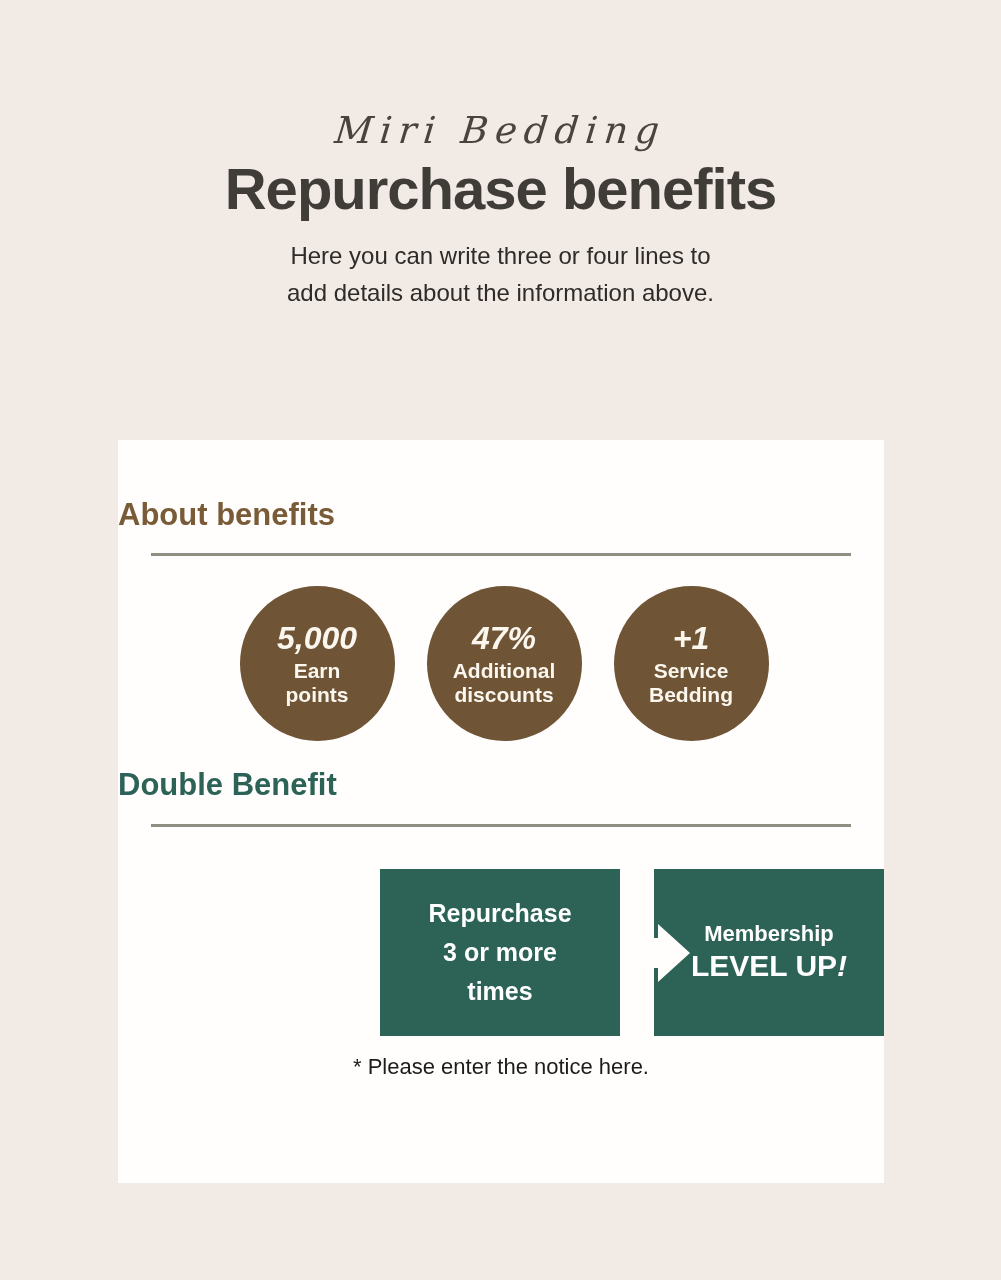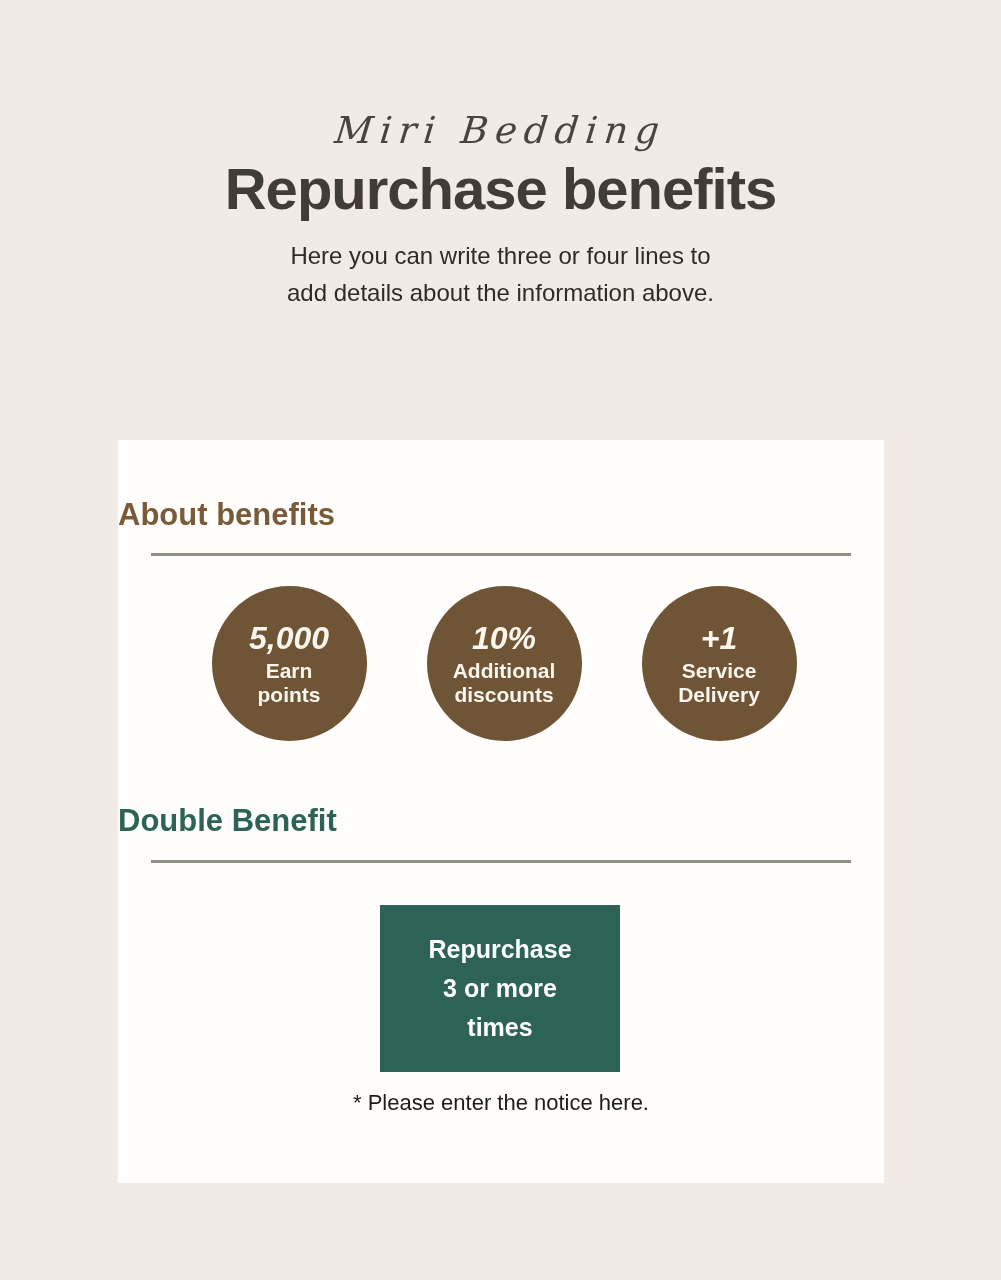--- a/index.html
+++ b/index.html
@@ -84,21 +84,21 @@
   }
   .divider.brown-rule { margin-top: 23px; }
   .divider.green-rule { margin-top: 24px; }
 
   
   .circles {
     display: flex;
     justify-content: center;
     align-items: center;
     margin-top: 30px;
-    gap: 60px;
+    gap: 32px;
     padding-left: 6px;
   }
   .benefit-circle {
     width: 155px;
     height: 155px;
     border-radius: 50%;
     background: #6F5436;
     color: #FBF7EF;
     display: flex;
     flex-direction: column;
@@ -208,56 +208,62 @@
 
     <div class="benefit-circle">
       <div class="circle-value">5,000</div>
       <div class="circle-label">
         <div>Earn</div>
         <div>points</div>
       </div>
     </div>
 
     <div class="benefit-circle">
-      <div class="circle-value">10%</div>
+      <div class="circle-value">47%</div>
       <div class="circle-label">
         <div>Additional</div>
         <div>discounts</div>
       </div>
     </div>
 
     <div class="benefit-circle">
       <div class="circle-value">+1</div>
       <div class="circle-label">
         <div>Service</div>
-        <div>Delivery</div>
-      </div>
-    </div>
-
-  </div>
-
-  <div style="margin-top:64px;">
+        <div>Bedding</div>
+      </div>
+    </div>
+
+  </div>
+
+  <div style="margin-top:28px;">
     <div class="section-title green">Double Benefit</div>
     <div class="divider green-rule"></div>
   </div>
 
   <div class="flow">
     <div class="flow-inner">
 
       <div class="flow-box left">
         <div class="flow-left-text">
           <div>Repurchase</div>
           <div>3 or more</div>
           <div>times</div>
         </div>
       </div>
 
       <svg class="flow-arrow" viewBox="0 0 86 86">
         <polygon points="8,28 46,28 46,14 78,43 46,72 46,58 8,58" fill="#FFFEFC"></polygon>
       </svg>
 
+      <div class="flow-box right">
+        <div class="flow-right-top">Membership</div>
+        <div class="flow-right-bottom">
+          <span>LEVEL UP</span><span class="flow-right-bang">!</span>
+        </div>
+      </div>
 
     </div>
   </div>
 
   <div class="footnote">* Please enter the notice here.</div>
 
 </div>
 
 </body></html>

